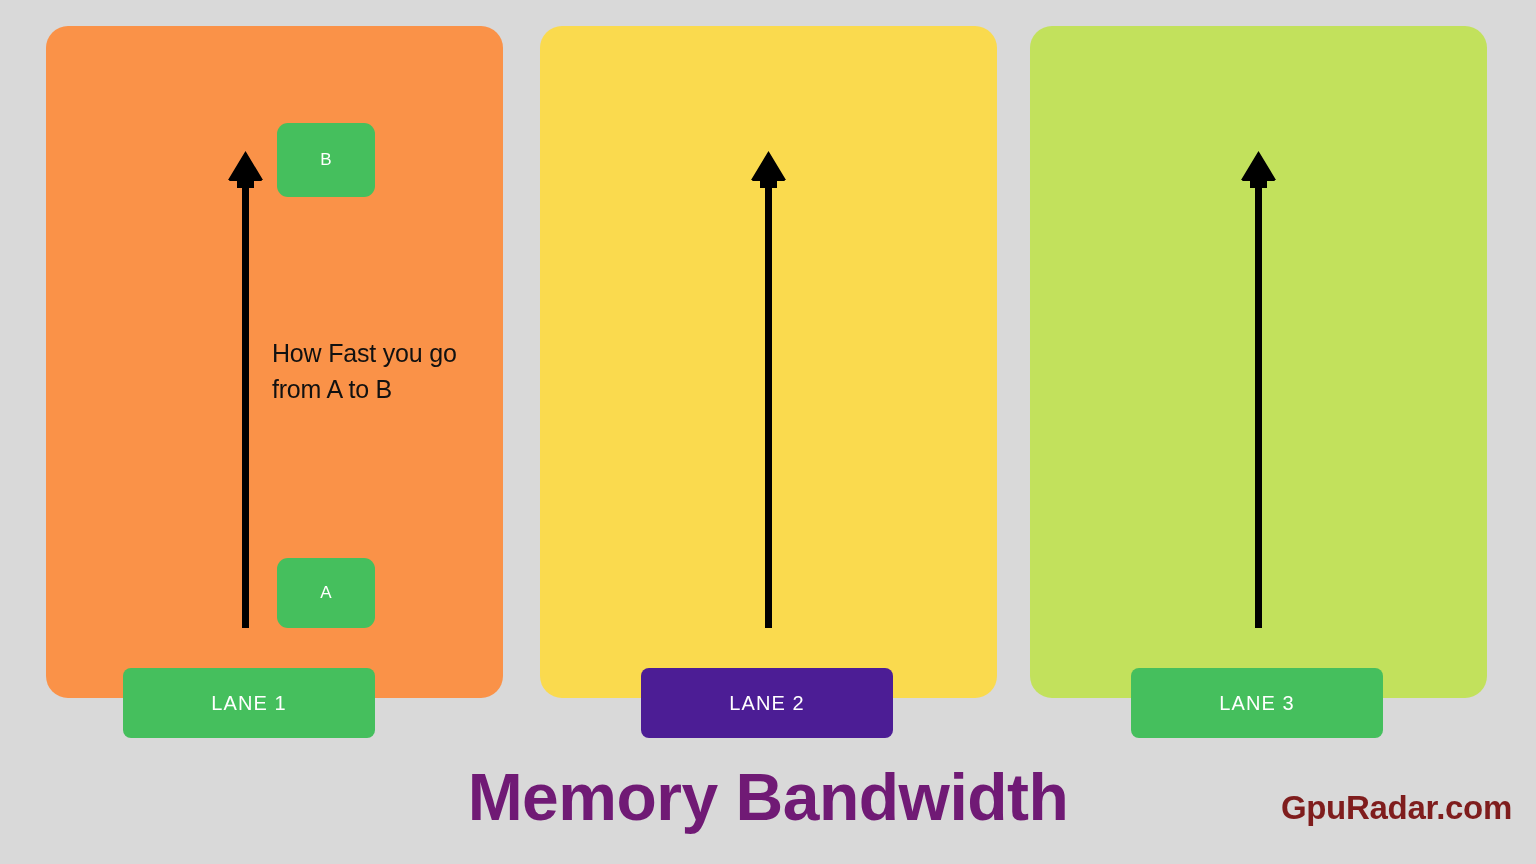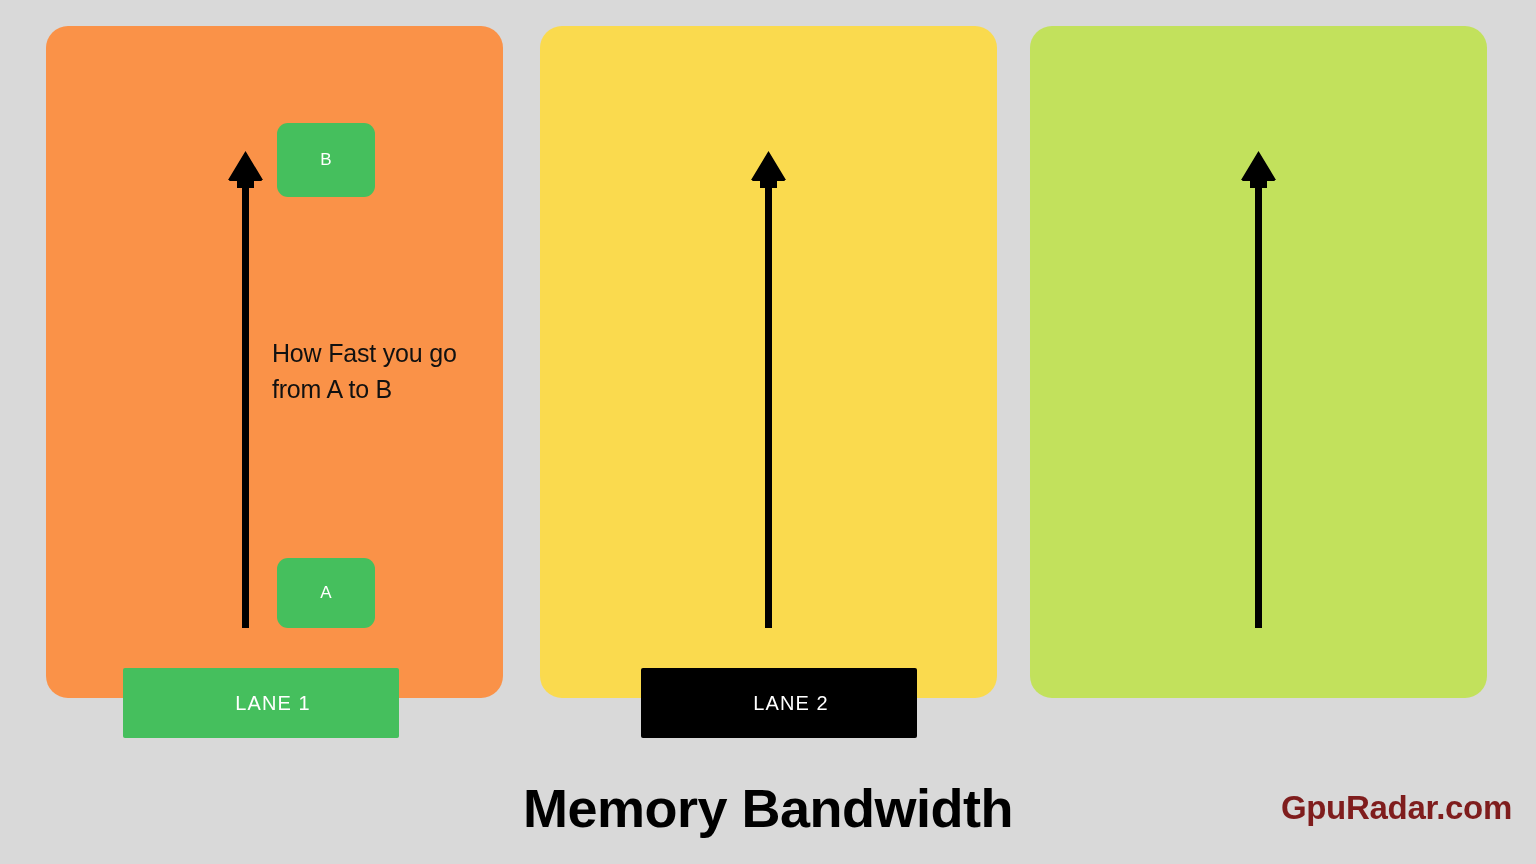--- a/index.html
+++ b/index.html
@@ -55,43 +55,42 @@
     font-size: 25px;
     font-weight: normal;
     color: #111111;
     line-height: 1.42;
     letter-spacing: -0.2px;
     white-space: pre-line;
   }
 
   .lane-pill {
     position: absolute;
-    border-radius: 2px;
+    border-radius: 8px;
     display: flex;
     align-items: center;
     justify-content: center;
     color: #ffffff;
     font-size: 20px;
     font-weight: 400;
     letter-spacing: 1.1px;
-    padding-left: 24px;
   }
   .lane-1 { left: 123px;  top: 668px; width: 252px; height: 70px; }
   .lane-2 { left: 641px;  top: 668px; width: 252px; height: 70px; }
   .lane-3 { left: 1131px; top: 668px; width: 252px; height: 70px; }
 
   .main-title {
     position: absolute;
     left: 0;
-    top: 777px;
+    top: 759px;
     width: 1536px;
     text-align: center;
-    font-size: 54px;
+    font-size: 66px;
     font-weight: bold;
-    color: #000000;
+    color: #701a75;
     letter-spacing: -0.5px;
   }
 
   .watermark {
     position: absolute;
     right: 24px;
     top: 789px;
     font-size: 33px;
     font-weight: bold;
     color: #7f1d1d;
@@ -134,20 +133,23 @@
 
   <svg class="arrow-svg" style="left:1231px; top:148px;" width="56" height="486" viewBox="0 0 56 486">
     <rect x="24" y="22" width="7" height="458" fill="#000000"></rect>
     <path d="M27.5 3 L45 32 L36 32 L36 40 L19 40 L19 32 L10 32 Z" fill="#000000"></path>
     <path d="M27.5 4 L44 33 L11 33 Z" fill="#000000"></path>
   </svg>
 
   <div class="lane-pill lane-1" style="background:#45bf5d;">
     <span>LANE 1</span>
   </div>
-  <div class="lane-pill lane-2" style="background:#000000;">
+  <div class="lane-pill lane-2" style="background:#4c1d95;">
     <span>LANE 2</span>
+  </div>
+  <div class="lane-pill lane-3" style="background:#45bf5d;">
+    <span>LANE 3</span>
   </div>
 
   <div class="main-title">Memory Bandwidth</div>
   <div class="watermark">GpuRadar.com</div>
 
 </div>
 
 </body></html>

